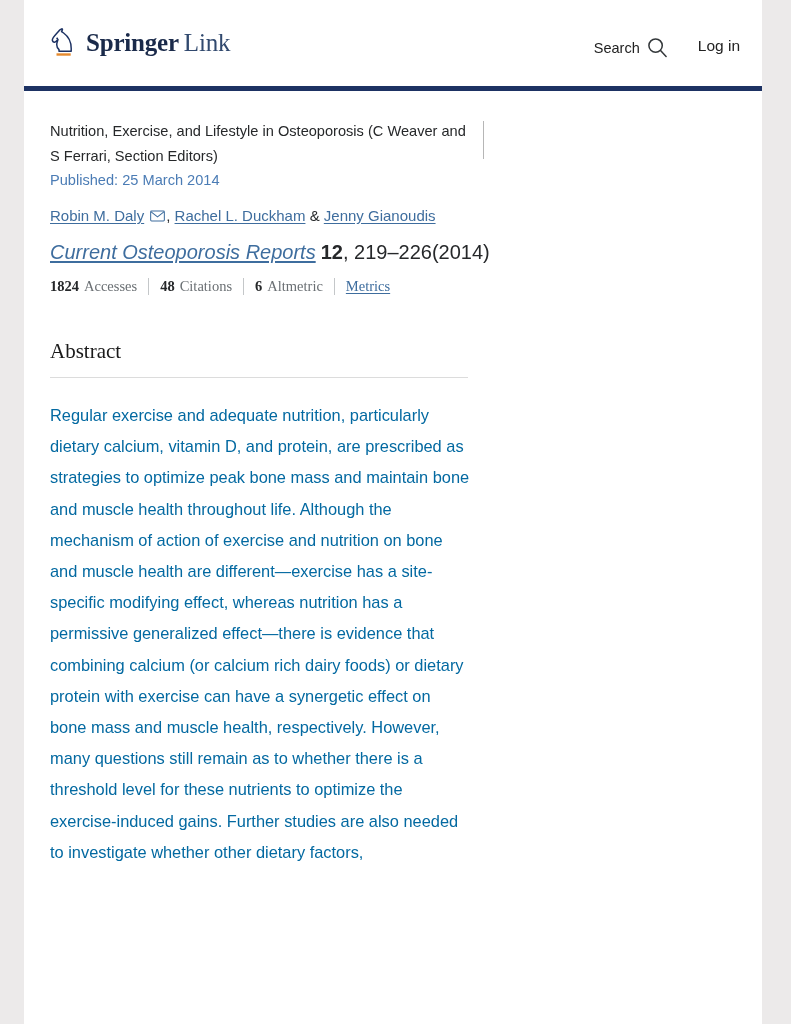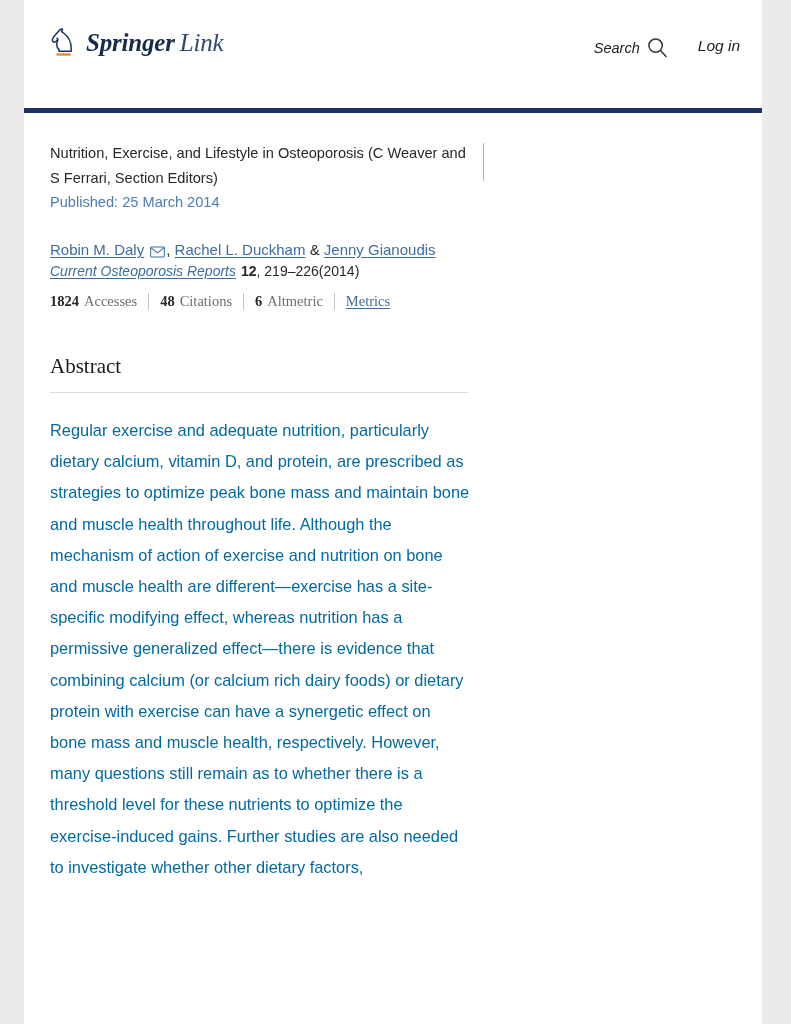--- a/index.html
+++ b/index.html
@@ -18,22 +18,21 @@
     left: 24px;
     top: 0;
     width: 738px;
     min-height: 1024px;
     background: #ffffff;
   }
 
   
   .site-header {
     position: relative;
-    height: 108px;
-    font-style: italic;
+    height: 86px;
   }
   .brand {
     position: absolute;
     left: 26px;
     top: 28px;
     display: flex;
     align-items: center;
     gap: 9px;
     text-decoration: none;
   }
@@ -128,47 +127,47 @@
     font-weight: 400;
     font-size: 27.5px;
     line-height: 30.5px;
     color: #1a1a1a;
     margin: 22px 0 0 0;
     max-width: 420px;
     letter-spacing: 0.1px;
   }
 
   .authors {
-    margin-top: 28px;
+    margin-top: 16px;
     font-size: 15px;
     color: #26282a;
     display: flex;
-    align-items: flex-end;
+    align-items: center;
     flex-wrap: wrap;
   }
   .author-link {
     color: #3e6d9e;
     text-decoration: underline;
     text-underline-offset: 2px;
     cursor: pointer;
   }
   .mail-icon {
     width: 15px;
     height: 12px;
     display: inline-block;
     margin: 0 1px 0 6px;
     vertical-align: middle;
   }
   .author-sep {
     color: #26282a;
   }
 
   .citation {
-    margin-top: 5px;
-    font-size: 14px;
+    margin-top: 17px;
+    font-size: 20px;
     color: #26282a;
   }
   .journal-link {
     color: #3e6d9e;
     font-style: italic;
     text-decoration: underline;
     text-underline-offset: 2px;
     cursor: pointer;
   }
   .vol {

